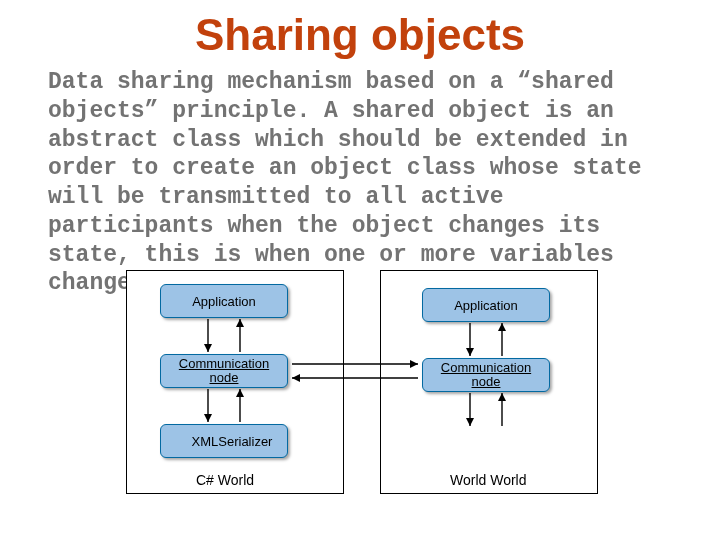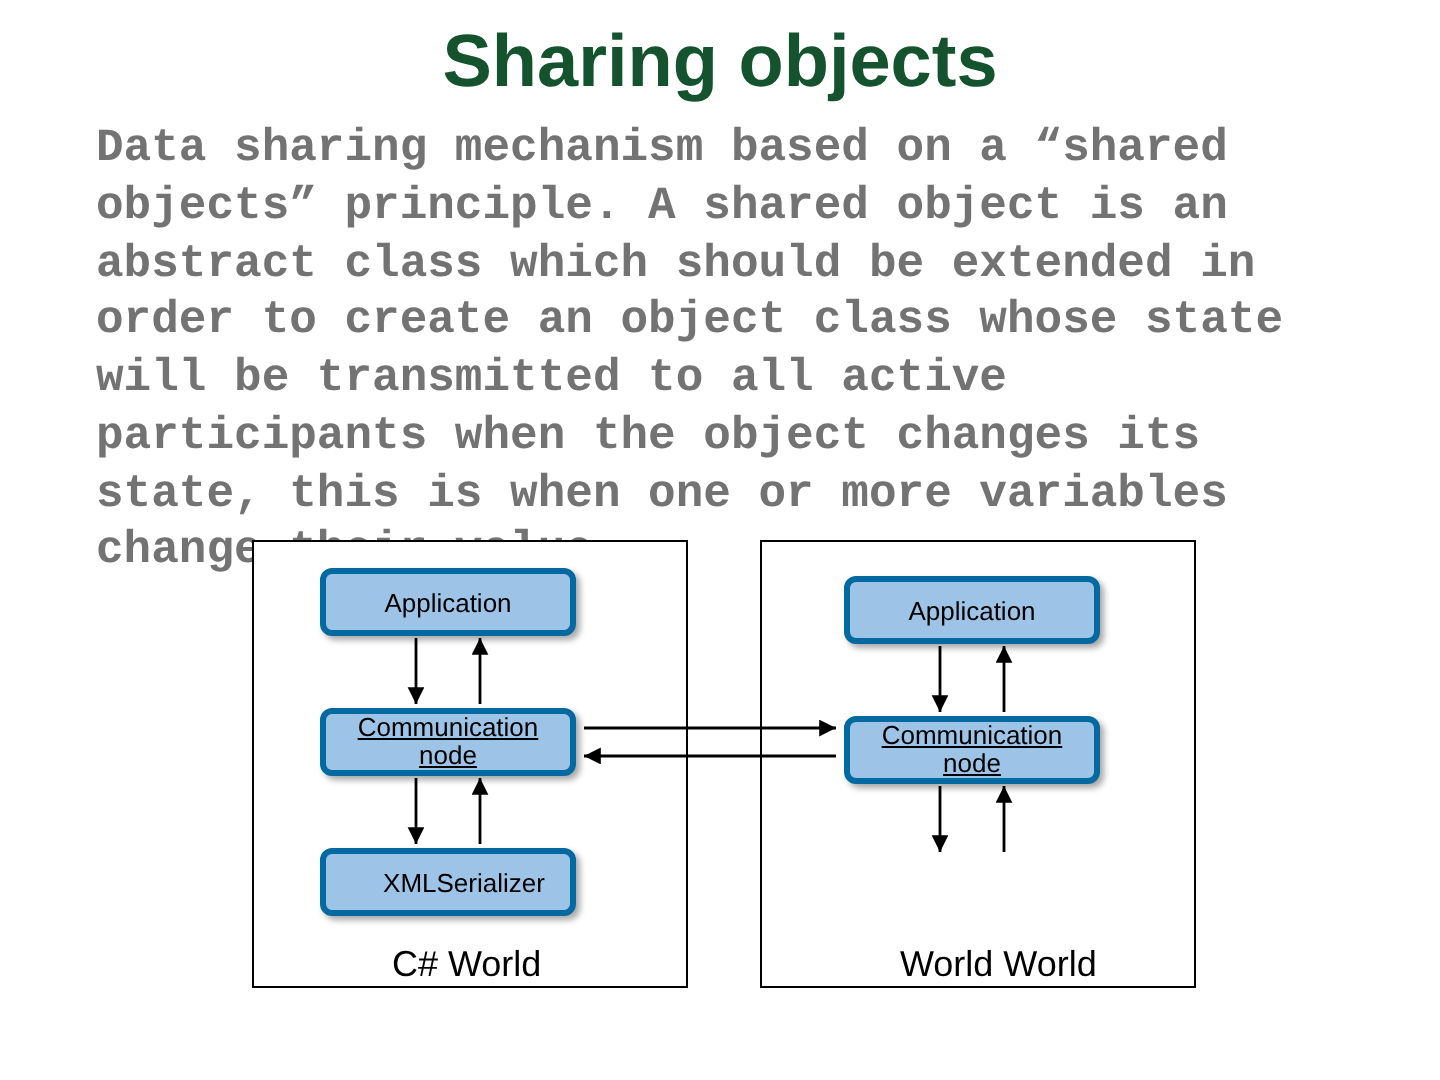--- a/index.html
+++ b/index.html
@@ -7,23 +7,23 @@
     padding: 0;
     width: 720px;
     height: 540px;
     font-family: Arial, Helvetica, sans-serif;
     background: #fff;
     position: relative;
     overflow: hidden;
   }
   .title {
     text-align: center;
-    color: #14532d;
+    color: #c2410c;
     font-weight: bold;
-    font-size: 37px;
+    font-size: 44px;
     margin: 10px 0 8px 0;
   }
   .paragraph {
     color: #737373;
     font-weight: bold;
     font-size: 23px;
     line-height: 1.25;
     margin: 0 48px 10px 48px;
     font-family: Liberation Mono, monospace;
   }
@@ -38,35 +38,35 @@
     position: absolute;
     border: 1px solid #000;
     background: #fff;
   }
   .container.left  { left: 126px; top: 0; width: 216px; height: 222px; }
   .container.right { left: 380px; top: 0; width: 216px; height: 222px; }
   .box {
     position: absolute;
     width: 128px;
     height: 34px;
-    border: 3px solid #0369a1;
+    border: 1px solid #0369a1;
     border-radius: 6px;
     background: #9dc3e6;
     box-shadow: 2px 2px 3px rgba(0,0,0,0.35);
     font-size: 13px;
     display: flex;
     align-items: center;
     justify-content: center;
     text-align: center;
     box-sizing: border-box;
   }
   .box.twoline { line-height: 1.05; text-decoration: underline; }
   .caption {
     position: absolute;
-    font-size: 18px;
+    font-size: 14px;
     color: #000;
   }
   svg.arrows {
     position: absolute;
     left: 0; top: 0;
     width: 720px; height: 268px;
     overflow: visible;
   }
   line.arrow { stroke: #000; stroke-width: 1.4; }
 </style>

